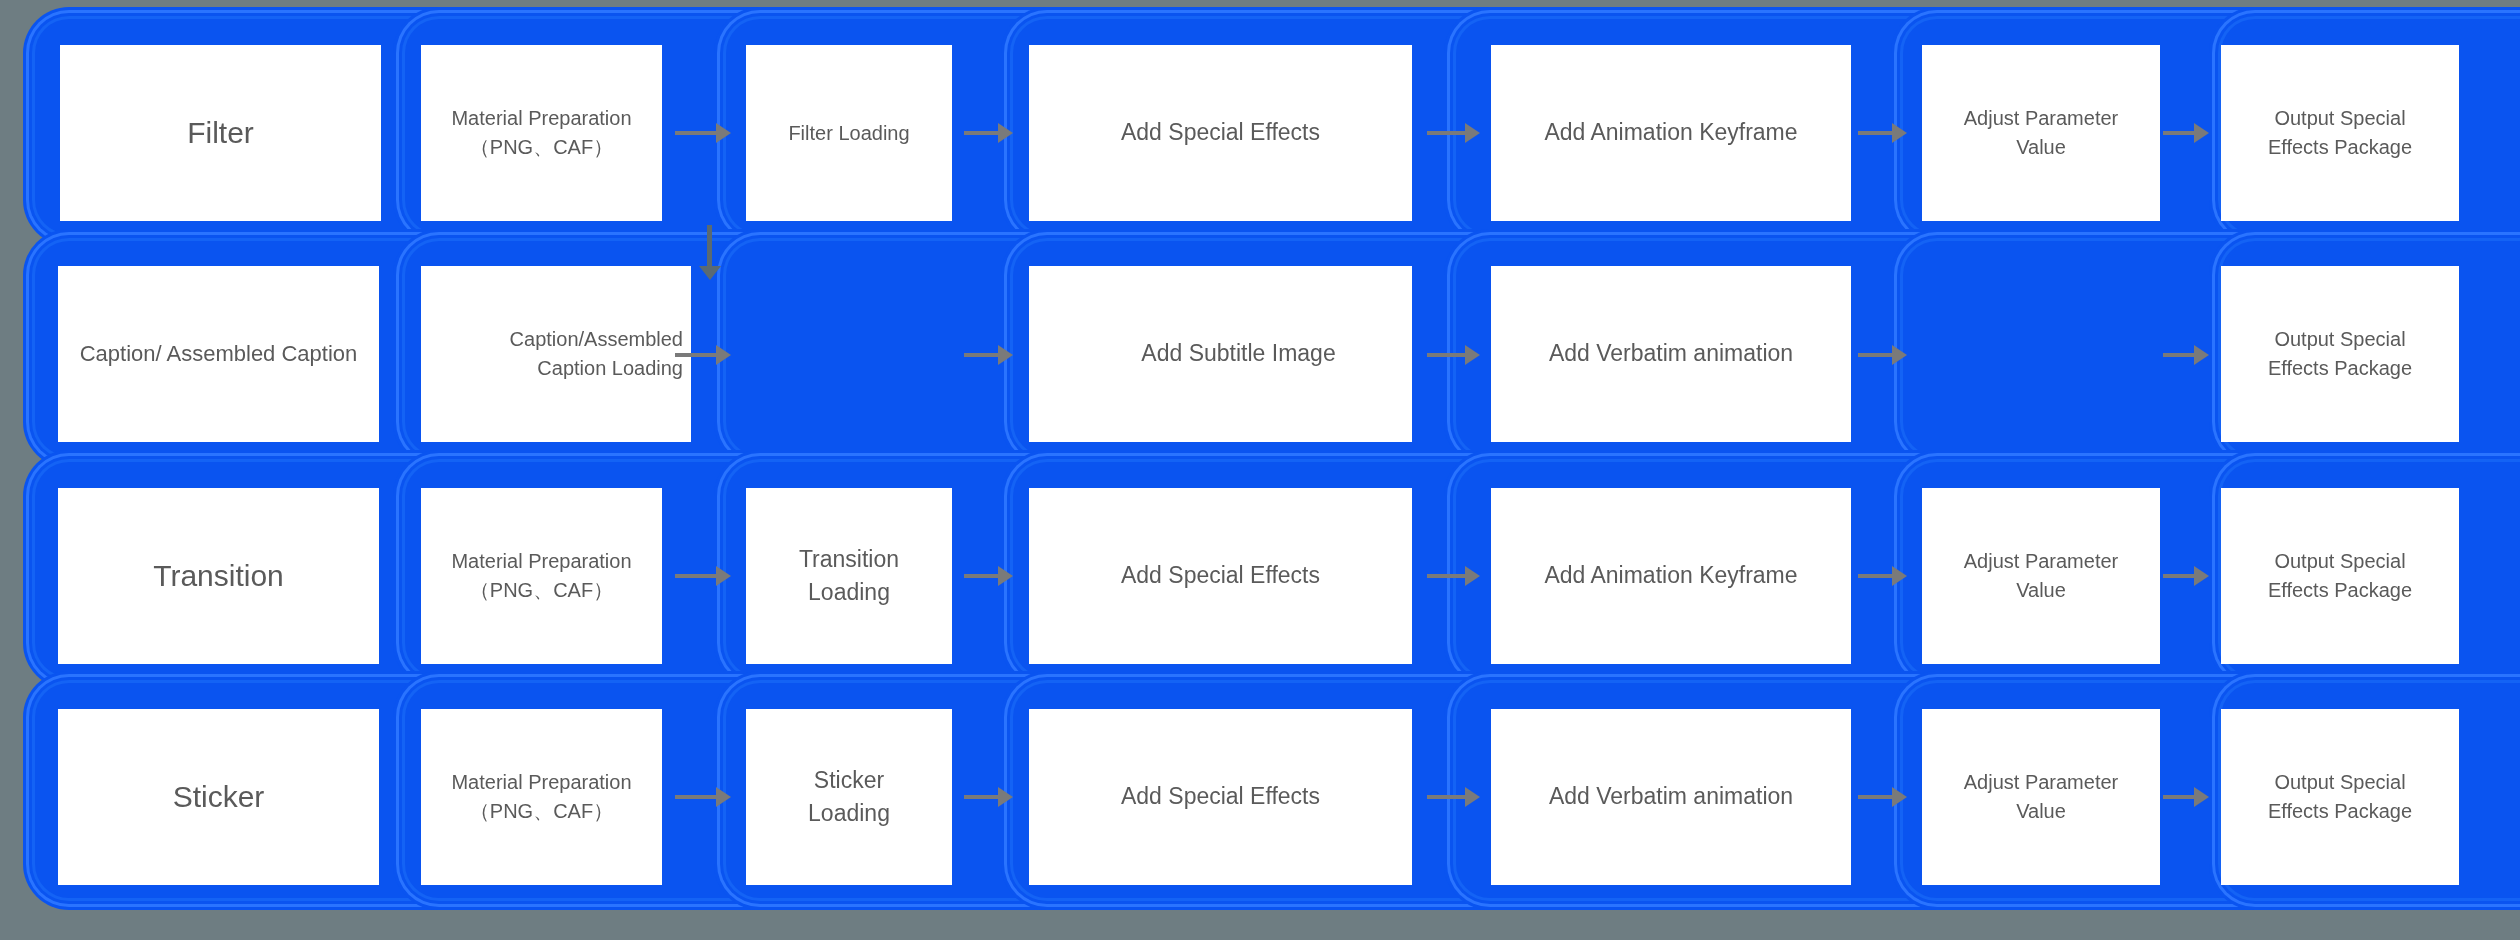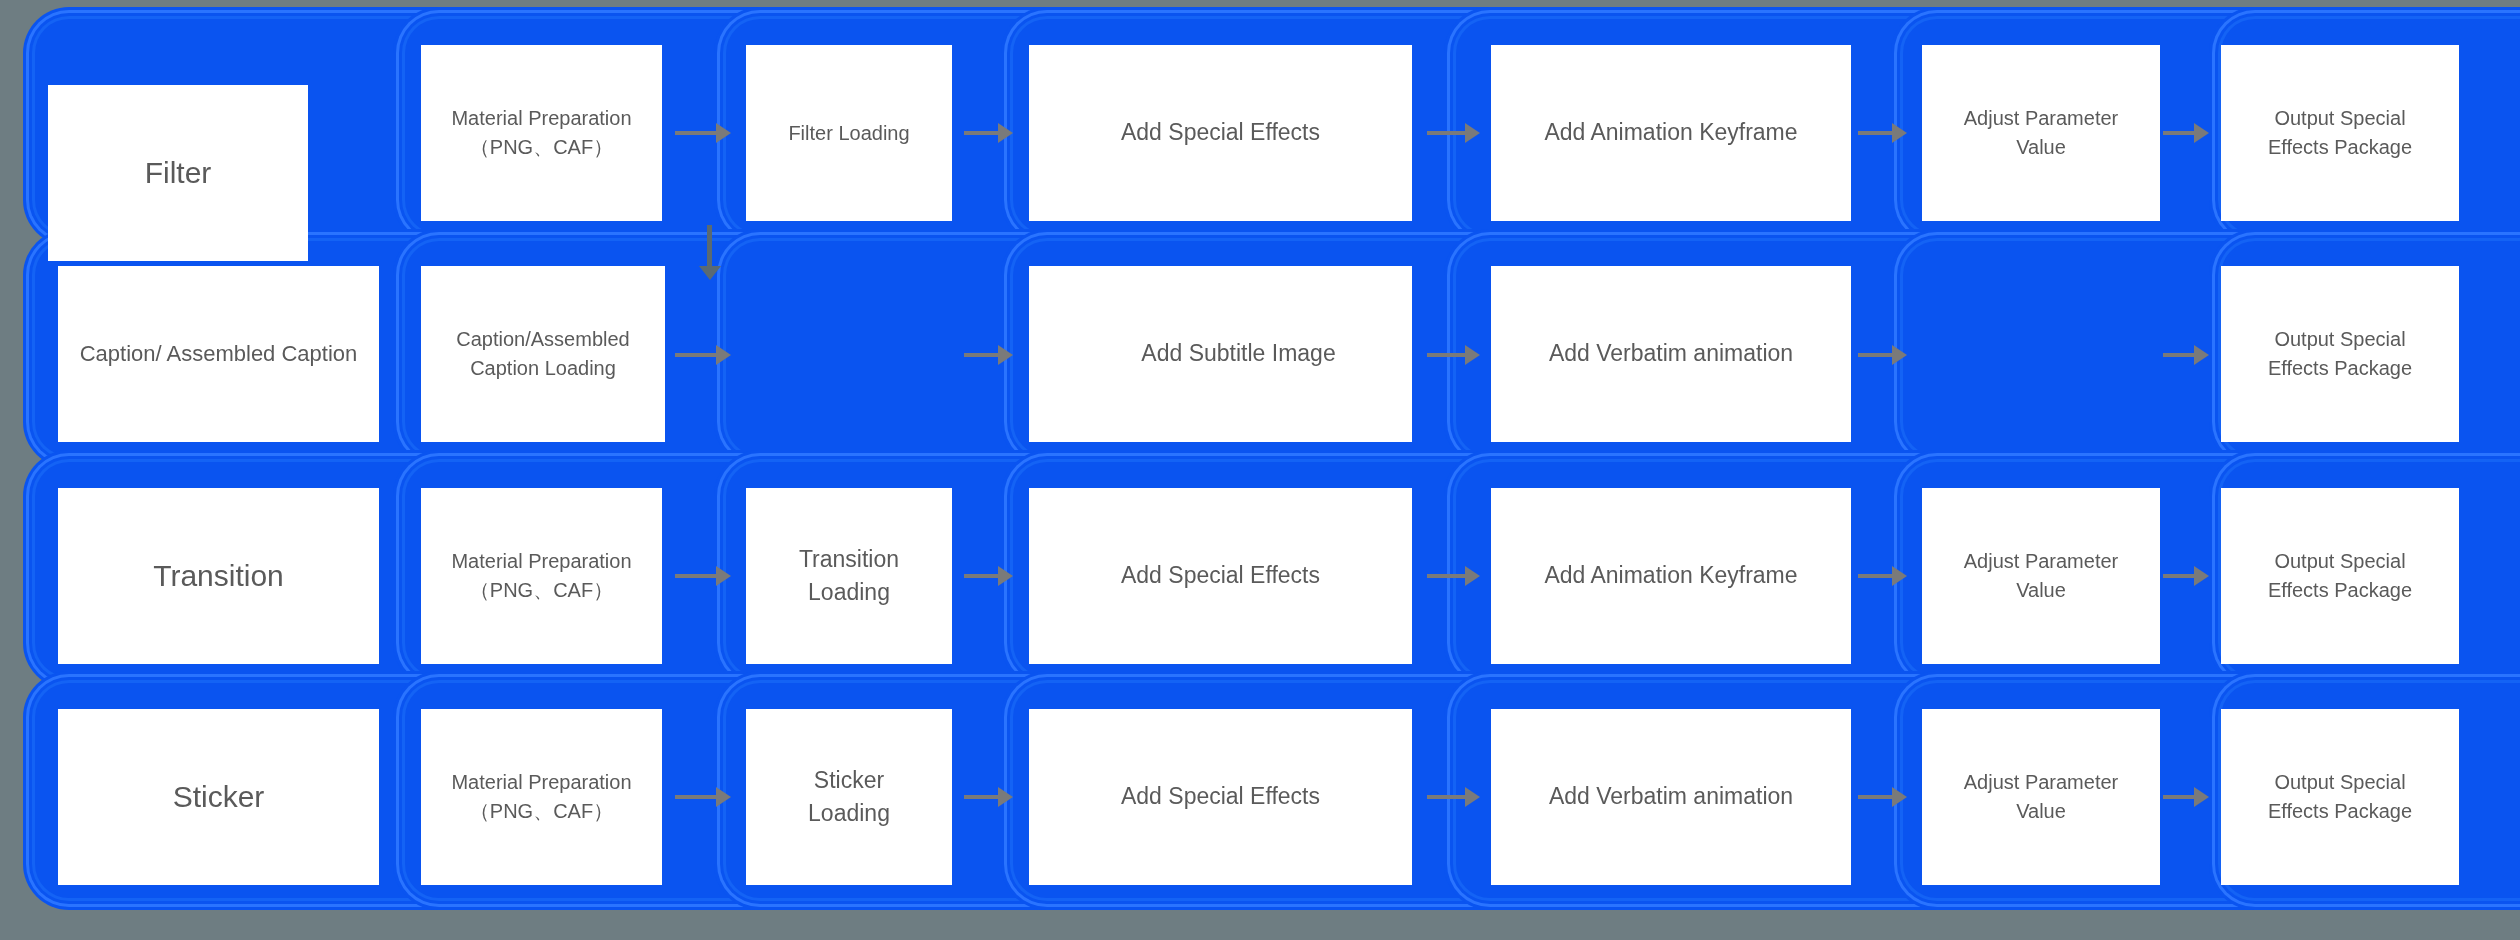--- a/index.html
+++ b/index.html
@@ -86,21 +86,21 @@
     border-top: 14px solid #5a6a72;
     border-left: 11px solid transparent;
     border-right: 11px solid transparent;
   }
 </style>
 </head>
 <body>
 
 <div id="canvas">
     <div class="group" style="left: 35px; top: 19px; width: 662px; height: 215px; z-index: 1;"></div>
-    <div class="card s-lg" style="left: 48px; top: 45px; width: 260px; height: 176px; z-index: 4; margin-top: 40px;">
+    <div class="card s-lg" style="left: 60px; top: 45px; width: 321px; height: 176px; z-index: 4;">
       <span class="txt">Filter</span>
     </div>
     <div class="group" style="left: 405px; top: 19px; width: 501px; height: 215px; z-index: 1;"></div>
     <div class="card s-sm" style="left: 421px; top: 45px; width: 241px; height: 176px; z-index: 4;">
       <span class="txt">Material Preparation<br>（PNG、CAF）</span>
     </div>
     <div class="arrow-h" style="left: 675px; top: 131px; width: 42px; z-index: 6;"></div>
     <div class="group" style="left: 726px; top: 19px; width: 466px; height: 215px; z-index: 1;"></div>
     <div class="card s-sm" style="left: 746px; top: 45px; width: 206px; height: 176px; z-index: 4;">
       <span class="txt">Filter Loading</span>
@@ -123,21 +123,21 @@
     <div class="arrow-h" style="left: 2163px; top: 131px; width: 32px; z-index: 6;"></div>
     <div class="group" style="left: 2221px; top: 19px; width: 482px; height: 215px; z-index: 1;"></div>
     <div class="card s-sm" style="left: 2221px; top: 45px; width: 238px; height: 176px; z-index: 4;">
       <span class="txt">Output Special<br>Effects Package</span>
     </div>
     <div class="group" style="left: 35px; top: 241px; width: 662px; height: 215px; z-index: 1;"></div>
     <div class="card s-xs" style="left: 58px; top: 266px; width: 321px; height: 176px; z-index: 4;">
       <span class="txt">Caption/ Assembled Caption</span>
     </div>
     <div class="group" style="left: 405px; top: 241px; width: 501px; height: 215px; z-index: 1;"></div>
-    <div class="card s-sm" style="left: 421px; top: 266px; width: 244px; height: 176px; z-index: 4;">
+    <div class="card s-sm" style="left: 421px; top: 266px; width: 270px; height: 176px; z-index: 4; text-align: right;">
       <span class="txt">Caption/Assembled<br>Caption Loading</span>
     </div>
     <div class="arrow-h" style="left: 675px; top: 353px; width: 42px; z-index: 6;"></div>
     <div class="group" style="left: 726px; top: 241px; width: 466px; height: 215px; z-index: 1;"></div>
     <div class="arrow-h" style="left: 964px; top: 353px; width: 35px; z-index: 6;"></div>
     <div class="group" style="left: 1013px; top: 241px; width: 775px; height: 215px; z-index: 1;"></div>
     <div class="card s-md" style="left: 1029px; top: 266px; width: 383px; height: 176px; z-index: 4; padding-left: 44px;">
       <span class="txt">Add Subtitle Image</span>
     </div>
     <div class="arrow-h" style="left: 1427px; top: 353px; width: 39px; z-index: 6;"></div>

